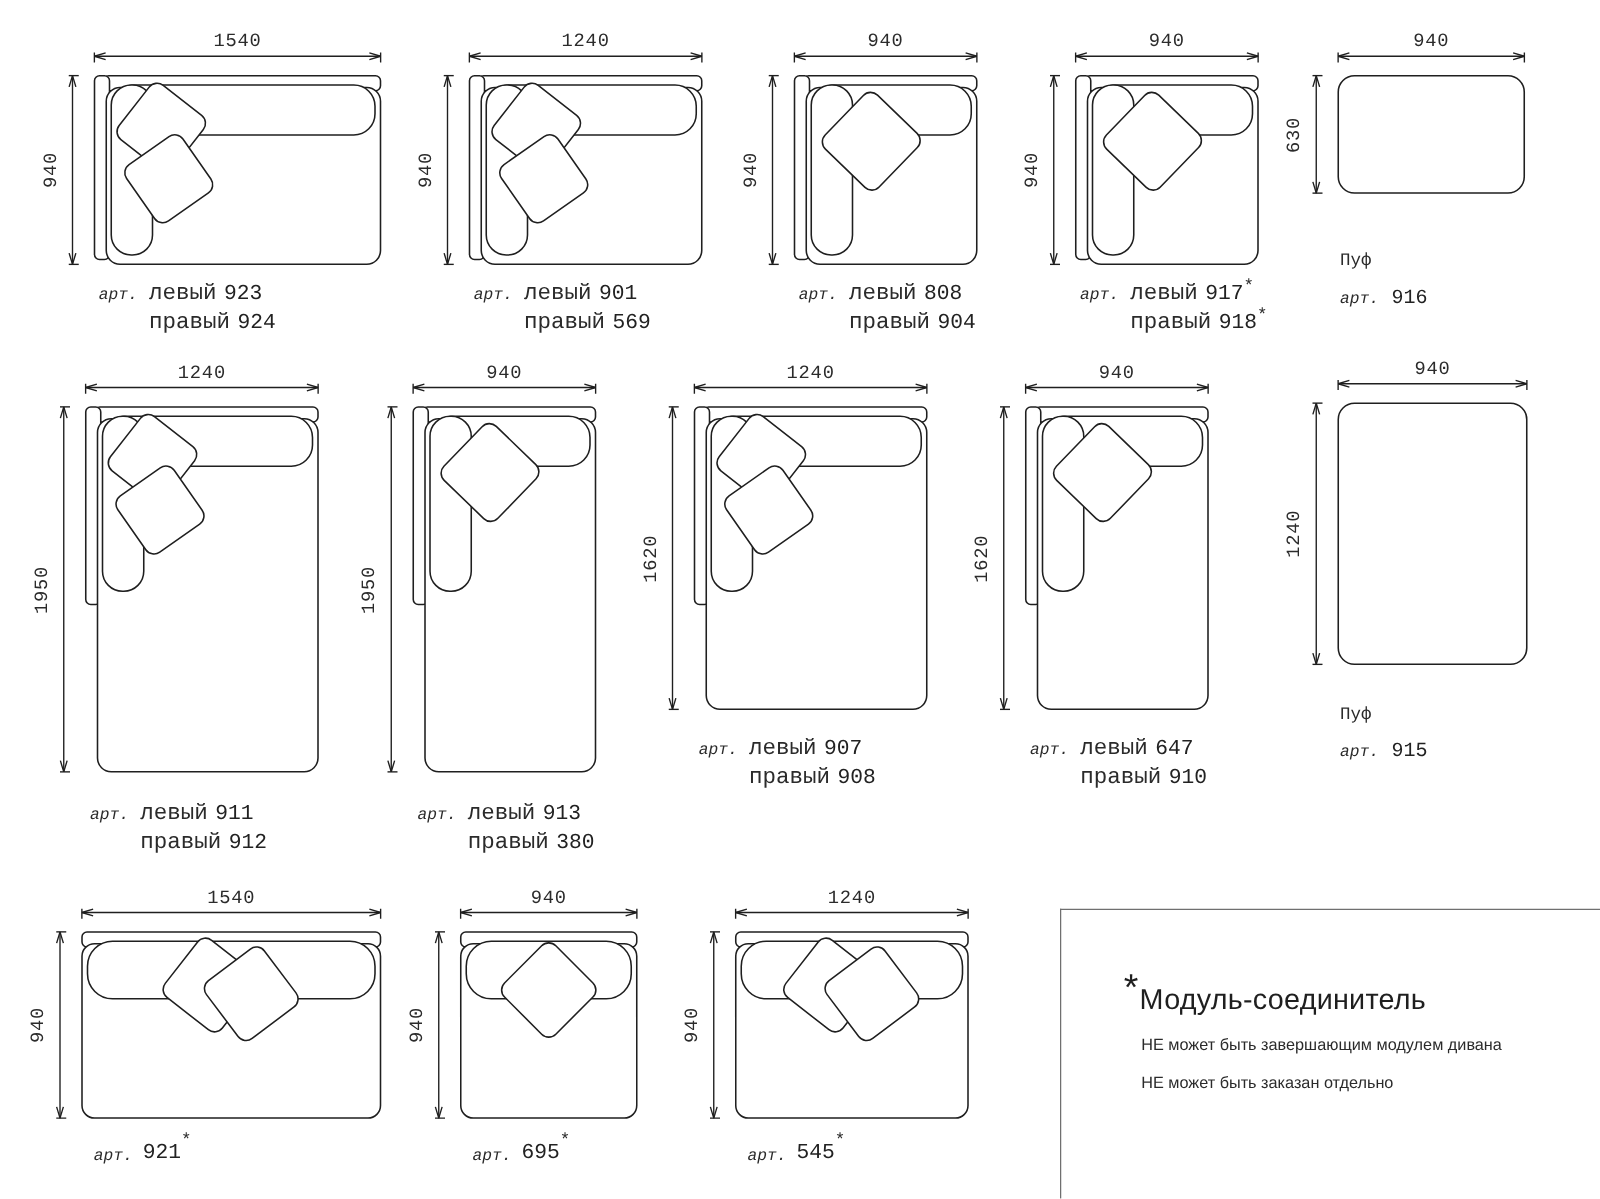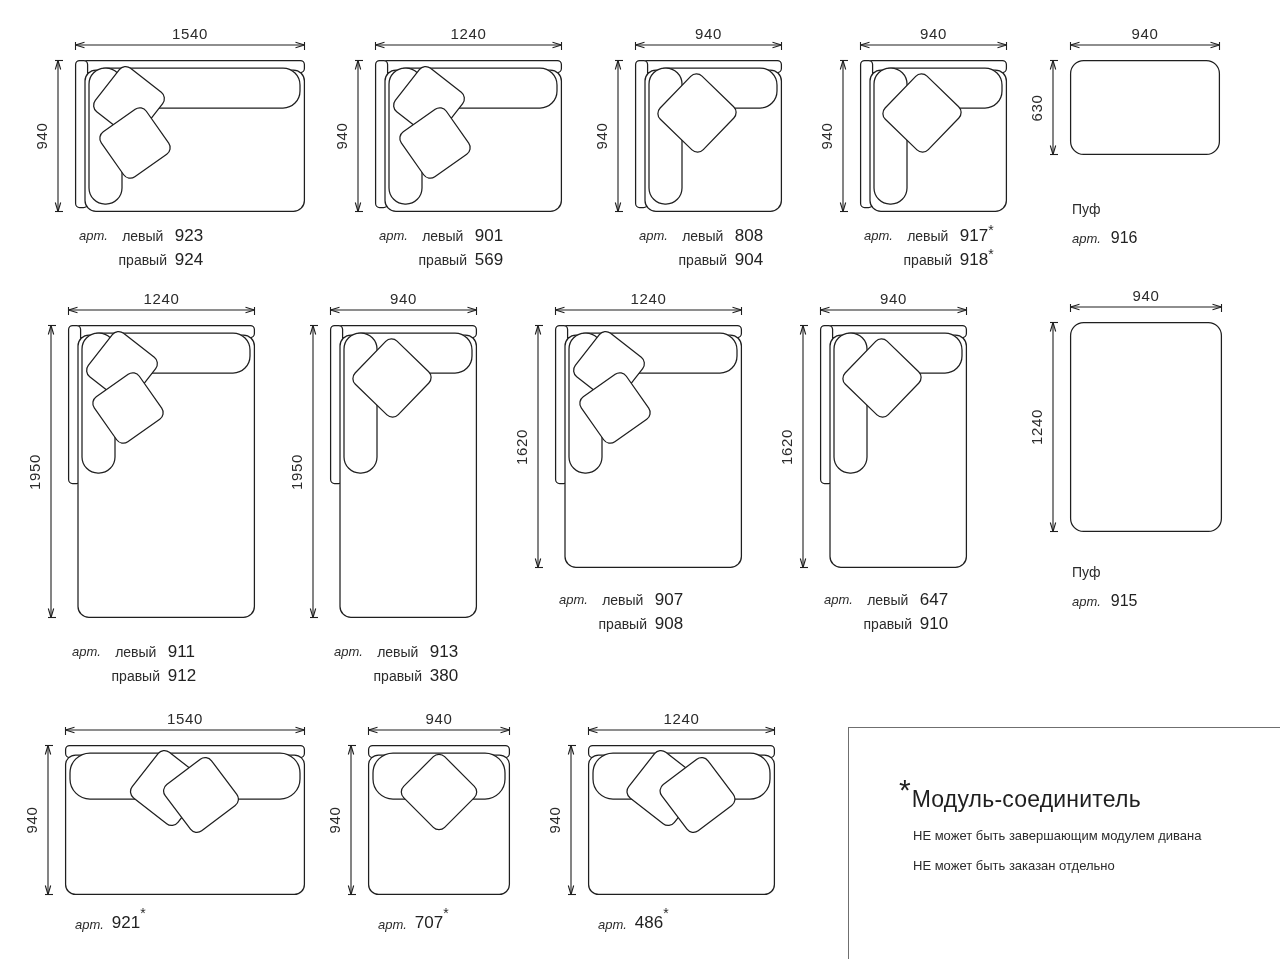--- a/index.html
+++ b/index.html
@@ -2,35 +2,35 @@
 <html><head>
 <meta charset="utf-8">
 <style>
   * { margin:0; padding:0; box-sizing:border-box; }
   html,body { background:#ffffff; }
   body { width:1280px; height:959px; }
   #canvas {
     position:relative; width:1280px; height:959px; background:#ffffff;
     font-family:"Liberation Sans","DejaVu Sans",sans-serif; color:#2b2b2b; overflow:hidden;
   }
-  .module { position:absolute; }
+  .module { position:absolute;font-family:Liberation Mono, monospace; }
   .module svg.draw { position:absolute; left:0; top:0; overflow:visible; }
   .dim-h {
     position:absolute; font-size:15px; text-align:center; letter-spacing:0.6px;
     color:#2b2b2b; height:18px; line-height:18px;
   }
   .dim-v {
     position:absolute; font-size:15px; letter-spacing:0.6px; color:#2b2b2b;
     transform:translate(-50%,-50%) rotate(-90deg); white-space:nowrap;
   }
   .caption { position:absolute; display:flex; align-items:flex-start; white-space:nowrap; }
   .art { font-style:italic; font-size:13px; color:#2b2b2b; padding-top:4px; display:inline-block; }
   .cap-rows { margin-left:9px; }
   .cap-row { line-height:23px; }
-  .cap-lbl { display:inline-block; min-width:52px; text-align:center; font-size:14px; margin-right:6px; }
+  .cap-lbl { display:inline-block; min-width:52px; text-align:left; font-size:18px; margin-right:6px; }
   .cap-num { font-size:17px; color:#222222; }
   .cap-star { font-size:14px; vertical-align:6px; line-height:0; }
   .pouf-title { font-size:14px; margin-bottom:10px; }
   .pouf-num { margin-left:10px; font-size:16px;text-align:right; }
   #footnote {
     position:absolute; left:848px; top:727px; width:432px; height:232px;
     border-top:1px solid #6f6f6f; border-left:1px solid #6f6f6f;
     padding:58px 0 0 50px;
   }
   .fn-star { font-size:30px; vertical-align:7px; line-height:0; margin-right:1px; color:#1f1f1f; }
@@ -419,21 +419,21 @@
           <rect x="0.6" y="0.6" width="140.8" height="12" rx="4" stroke="#1f1f1f" stroke-width="1.25" fill="#ffffff"></rect>
           <rect x="0.6" y="10" width="140.8" height="139.4" rx="10" stroke="#1f1f1f" stroke-width="1.25" fill="#ffffff"></rect>
           <rect x="5" y="8" width="132" height="46" rx="20" stroke="#1f1f1f" stroke-width="1.25" fill="#ffffff"></rect>
           <rect x="-29" y="-29" width="58" height="58" rx="8" transform="translate(71 47) rotate(45)" stroke="#1f1f1f" stroke-width="1.25" fill="#ffffff"></rect>
         </g>
       </svg>
       <div class="dim-h" style="left:45px;top:10px;width:142px">940</div>
       <span class="dim-v" style="left:11px;top:120px">940</span>
       <div class="caption" style="left:55px;top:213px">
         <span class="art">арт.</span>
-        <span class="cap-num" style="margin-left:8px">707</span>
+        <span class="cap-num" style="margin-left:8px">695</span>
         <span class="cap-star">*</span>
       </div>
     </div>
     <div class="module" style="left: 543px; top: 700px; width: 240px; height: 203px;">
       <svg class="draw" width="240" height="203" viewBox="0 0 240 203">
         <g stroke="#1f1f1f" stroke-width="1.1" fill="none">
           <line x1="45.5" y1="30" x2="231.5" y2="30"></line>
           <path d="M45.5 30 l9 -2.7 M45.5 30 l9 2.7"></path>
           <path d="M231.5 30 l-9 -2.7 M231.5 30 l-9 2.7"></path>
           <line x1="45.5" y1="27" x2="45.5" y2="35"></line>
@@ -449,17 +449,17 @@
           <rect x="0.6" y="10" width="185.8" height="139.4" rx="10" stroke="#1f1f1f" stroke-width="1.25" fill="#ffffff"></rect>
           <rect x="5" y="8" width="177" height="46" rx="20" stroke="#1f1f1f" stroke-width="1.25" fill="#ffffff"></rect>
           <rect x="-29" y="-29" width="58" height="58" rx="8" transform="translate(76.5 43) rotate(38)" stroke="#1f1f1f" stroke-width="1.25" fill="#ffffff"></rect>
           <rect x="-29" y="-29" width="58" height="58" rx="8" transform="translate(109.5 50) rotate(53)" stroke="#1f1f1f" stroke-width="1.25" fill="#ffffff"></rect>
         </g>
       </svg>
       <div class="dim-h" style="left:45px;top:10px;width:187px">1240</div>
       <span class="dim-v" style="left:11px;top:120px">940</span>
       <div class="caption" style="left:55px;top:213px">
         <span class="art">арт.</span>
-        <span class="cap-num" style="margin-left:8px">486</span>
+        <span class="cap-num" style="margin-left:8px">545</span>
         <span class="cap-star">*</span>
       </div>
     </div>
   </div>
 
 </body></html>

